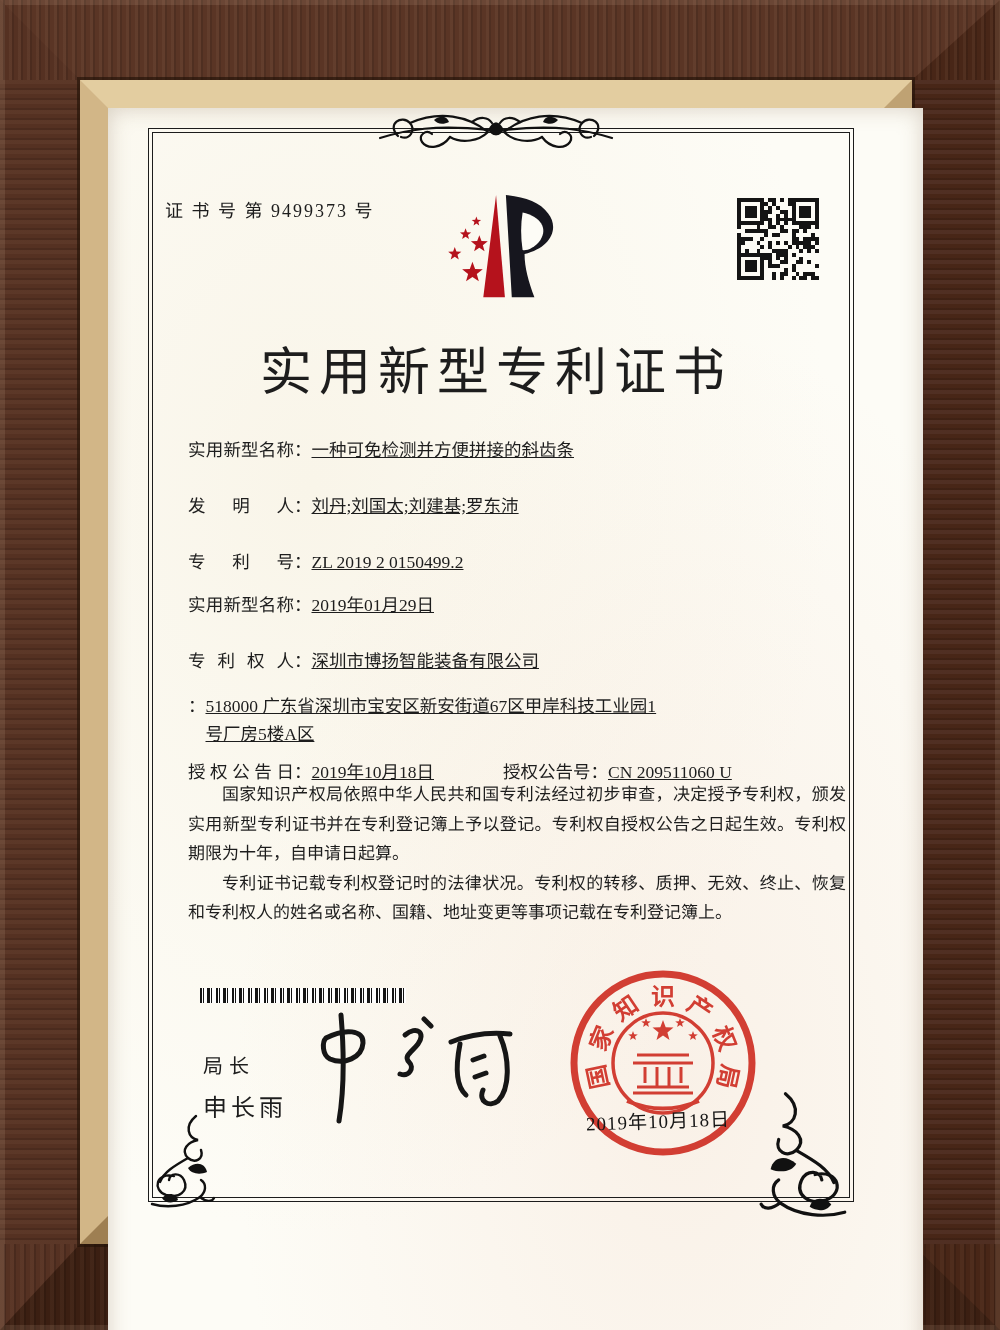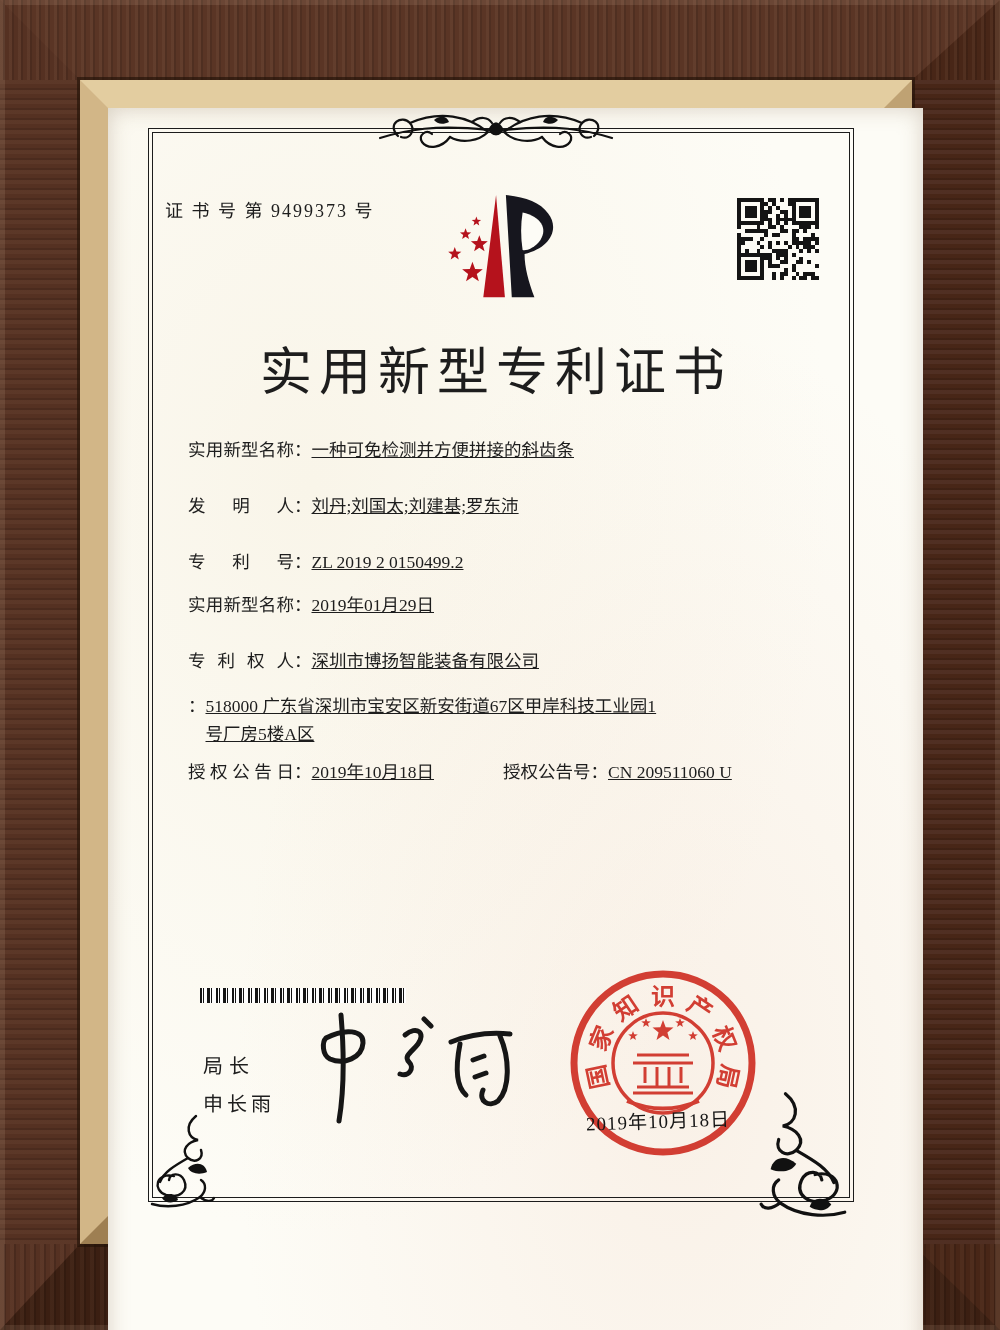--- a/index.html
+++ b/index.html
@@ -53,21 +53,21 @@
   .colon{flex:none;}
   .val{text-decoration:underline;}
   .addr-val{width:452px;}
   .grant-pair2{position:absolute;left:315px;top:0;display:flex;text-align:right;}
   .paras{left:80px;top:672px;width:658px;font-size:17px;line-height:29.5px;text-align:justify;}
   .paras p{margin:0;text-indent:2em;}
   .barcode{left:92px;top:880px;width:206px;height:15px;
      background:repeating-linear-gradient(90deg,#151515 0 2px,#fff 2px 3px,#151515 3px 4px,
         #fff 4px 7px,#151515 7px 10px,#fff 10px 11.5px,#151515 11.5px 12.5px,#fff 12.5px 16px);}
   .signoff-title{left:95px;top:942px;font-size:20px;letter-spacing:6px;font-family:"Liberation Sans","DejaVu Sans",sans-serif;}
-  .signoff-name{left:95px;top:980px;font-size:20px;letter-spacing:4px;font-family:"Liberation Sans","DejaVu Sans",sans-serif;}
+  .signoff-name{left:95px;top:980px;font-size:24px;letter-spacing:4px;font-family:"Liberation Sans","DejaVu Sans",sans-serif;}
   .signature{left:205px;top:903px;width:215px;height:118px;}
   .seal{left:455px;top:855px;width:200px;height:200px;opacity:.93;}
   .seal-date{left:465px;top:998px;width:170px;text-align:center;font-size:19px;
      letter-spacing:1px;color:#161616;transform:rotate(-2deg);z-index:5;}
   .footer{left:40px;top:1056px;width:704px;text-align:center;font-size:17px;letter-spacing:3px;}
   .orn-top{left:268px;top:0px;width:240px;height:54px;}
   .fl-bl{left:36px;top:1006px;width:72px;height:95px;}
   .fl-br{left:650px;top:983px;width:98px;height:128px;transform:scaleX(-1);}
   svg{display:block;}
 </style>
@@ -423,20 +423,24 @@
       <span class="lbl">授权公告日</span>
         <span class="colon">：</span>
       <span class="val">2019年10月18日</span>
       <span class="grant-pair2">
         <span>授权公告号</span>
           <span>：</span>
         <span class="val">CN 209511060 U</span>
       </span>
     </div>
 
+    <div class="abs paras">
+      <p>国家知识产权局依照中华人民共和国专利法经过初步审查，决定授予专利权，颁发实用新型专利证书并在专利登记簿上予以登记。专利权自授权公告之日起生效。专利权期限为十年，自申请日起算。</p>
+      <p>专利证书记载专利权登记时的法律状况。专利权的转移、质押、无效、终止、恢复和专利权人的姓名或名称、国籍、地址变更等事项记载在专利登记簿上。</p>
+    </div>
 
     <div class="abs barcode"></div>
 
     <div class="abs signoff-title">局长</div>
     <div class="abs signoff-name">申长雨</div>
 
     <svg class="abs signature" viewBox="0 0 215 118">
       <g stroke="#161616" stroke-width="5" fill="none" stroke-linecap="round" stroke-linejoin="round">
         <path d="M28,4 C31,40 31,80 26,110"></path>
         <path d="M13,27 C32,17 51,19 50,32 C49,47 31,54 17,48 C9,44 9,31 13,27"></path>

